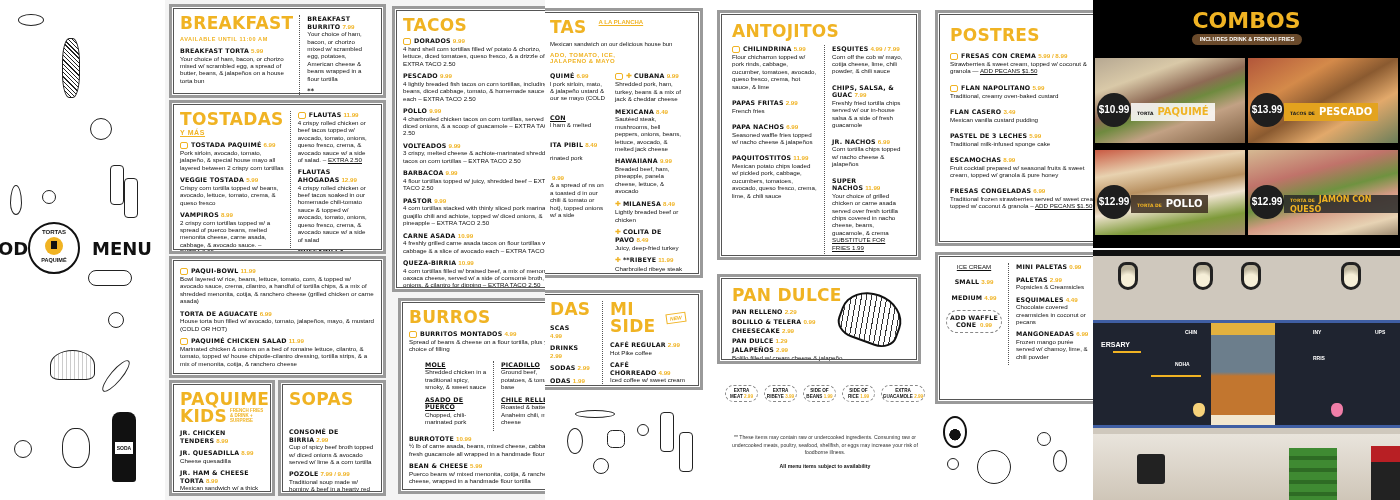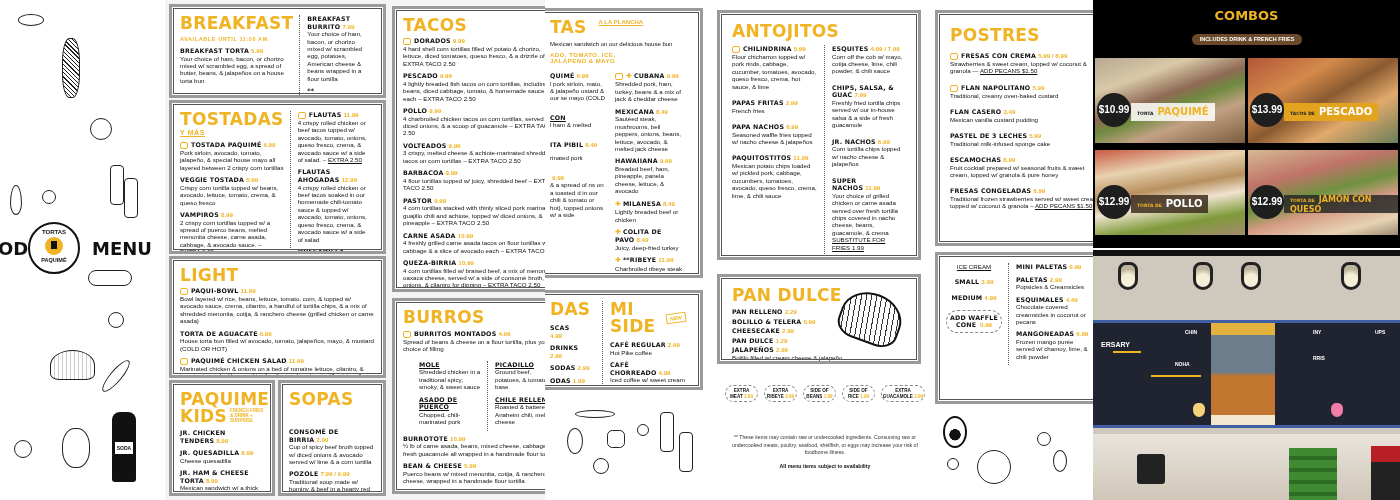--- a/index.html
+++ b/index.html
@@ -17,21 +17,21 @@
 .u{text-decoration:underline}
 .cols{display:flex;gap:0}
 .col{flex:1;padding-right:6px}
 .col+.col{border-left:1.5px dotted #555;padding-left:7px}
 .ico{display:inline-block;width:8px;height:7px;border:1px solid #f0b323;border-radius:2px;margin-right:3px;vertical-align:middle}
 .star{color:#f0b323;font-size:7px;margin-right:2px}
 
 .doodle{position:absolute;border:1.5px solid #222;border-radius:50%}
 
 .combos{position:absolute;left:1093px;top:0;width:307px;height:248px;background:#000}
-.ctitle{position:absolute;left:0;width:307px;top:8px;text-align:center;font-family:"DejaVu Sans",sans-serif;font-weight:900;font-size:13px;color:#f0b323}
+.ctitle{position:absolute;left:0;width:307px;top:8px;text-align:center;font-family:"DejaVu Sans",sans-serif;font-weight:900;font-size:22px;color:#f0b323}
 .cpill{position:absolute;left:99px;top:34px;width:110px;height:11px;background:#6a4a2b;border-radius:6px;color:#fff;font-size:5.5px;font-weight:700;text-align:center;line-height:11px}
 .ctile{position:absolute;width:150px;height:85px;overflow:hidden}
 .ctile .food{position:absolute;inset:0}
 .price{position:absolute;left:2px;bottom:16px;width:34px;height:34px;border-radius:50%;background:#1e1e1e;color:#fff;font-weight:700;font-size:10px;line-height:34px;text-align:center}
 .cname{position:absolute;left:36px;bottom:22px;height:18px;padding:0 6px;color:#f0b323;font-weight:900;font-size:10px;line-height:18px;font-family:"DejaVu Sans",sans-serif}
 .cname small{font-size:4.5px;color:#fff;margin-right:4px;font-weight:700}
 .store{position:absolute;left:1093px;top:250px;width:307px;height:250px;background:#cfc8bd;overflow:hidden}
 .board{position:absolute;left:0;top:70px;width:307px;height:108px;background:#1f2430;border-top:3px solid #3f5ea3;border-bottom:3px solid #3f5ea3}
 .lamp{position:absolute;top:12px;width:20px;height:28px;border:3px solid #222;border-radius:8px 8px 10px 10px;background:radial-gradient(circle at 50% 75%,#f6efd8 40%,#bdb59e 70%)}
 .extras{position:absolute;left:10px;top:385px;display:flex;gap:6px}
@@ -95,21 +95,20 @@
           <div class="it"><span class="n">VAMPIROS</span><span class="p">8.99</span><span class="d"><span>2 crispy corn tortillas topped w/ a spread of puerco beans, melted menonita cheese, carne asada, cabbage, &amp; avocado sauce. –</span> <span class="u">EXTRA 3.99</span></span></div>
         </div>
         <div class="col">
           <div class="it"><span class="ico"></span><span class="n">FLAUTAS</span><span class="p">11.99</span><span class="d"><span>4 crispy rolled chicken or beef tacos topped w/ avocado, tomato, onions, queso fresco, crema, &amp; avocado sauce w/ a side of salad. –</span> <span class="u">EXTRA 2.50</span></span></div>
           <div class="it"><span class="n">FLAUTAS AHOGADAS</span><span class="p">12.99</span><span class="d">4 crispy rolled chicken or beef tacos soaked in our homemade chili-tomato sauce &amp; topped w/ avocado, tomato, onions, queso fresco, crema, &amp; avocado sauce w/ a side of salad</span></div>
           <div class="it"><span class="n">QUESADILLA PAQUIMÉ</span></div>
         </div>
       </div>
     </div>
     <div class="box" style="left:4px;top:256px;width:217px;height:122px">
-      <div class="h1" style="margin-bottom:3px">LIGHT</div>
       <div class="it"><span class="ico"></span><span class="n">PAQUI-BOWL</span><span class="p">11.99</span><span class="d">Bowl layered w/ rice, beans, lettuce, tomato, corn, &amp; topped w/ avocado sauce, crema, cilantro, a handful of tortilla chips, &amp; a mix of shredded menonita, cotija, &amp; ranchero cheese (grilled chicken or carne asada)</span></div>
       <div class="it"><span class="n">TORTA DE AGUACATE</span><span class="p">6.99</span><span class="d">House torta bun filled w/ avocado, tomato, jalapeños, mayo, &amp; mustard (COLD OR HOT)</span></div>
       <div class="it"><span class="ico"></span><span class="n">PAQUIMÉ CHICKEN SALAD</span><span class="p">11.99</span><span class="d">Marinated chicken &amp; onions on a bed of romaine lettuce, cilantro, &amp; tomato, topped w/ house chipotle-cilantro dressing, tortilla strips, &amp; a mix of menonita, cotija, &amp; ranchero cheese</span></div>
     </div>
     <div class="box" style="left:4px;top:380px;width:106px;height:116px">
       <div class="h1">PAQUIME</div>
       <div style="display:flex;align-items:center;gap:3px;margin-bottom:4px">
         <span class="h1">KIDS</span>
         <span style="font-size:4.5px;color:#f0b323;font-weight:700;line-height:1.1;width:50px">FRENCH FRIES &amp; DRINK + SURPRISE</span>
       </div>
@@ -131,21 +130,21 @@
       <div class="it"><span class="ico"></span><span class="n">DORADOS</span><span class="p">9.99</span><span class="d">4 hard shell corn tortillas filled w/ potato &amp; chorizo, lettuce, diced tomatoes, queso fresco, &amp; a drizzle of EXTRA TACO 2.50</span></div>
       <div class="it"><span class="n">PESCADO</span><span class="p">9.99</span><span class="d">4 lightly breaded fish tacos on corn tortillas, including of beans, diced cabbage, tomato, &amp; homemade sauce in each – EXTRA TACO 2.50</span></div>
       <div class="it"><span class="n">POLLO</span><span class="p">9.99</span><span class="d">4 charbroiled chicken tacos on corn tortillas, served w/ diced onions, &amp; a scoop of guacamole – EXTRA TACO 2.50</span></div>
       <div class="it"><span class="n">VOLTEADOS</span><span class="p">9.99</span><span class="d">3 crispy, melted cheese &amp; achiote-marinated shredded tacos on corn tortillas – EXTRA TACO 2.50</span></div>
       <div class="it"><span class="n">BARBACOA</span><span class="p">9.99</span><span class="d">4 flour tortillas topped w/ juicy, shredded beef – EXTRA TACO 2.50</span></div>
       <div class="it"><span class="n">PASTOR</span><span class="p">9.99</span><span class="d">4 corn tortillas stacked with thinly sliced pork marinated in guajillo chili and achiote, topped w/ diced onions, &amp; pineapple – EXTRA TACO 2.50</span></div>
       <div class="it"><span class="n">CARNE ASADA</span><span class="p">10.99</span><span class="d">4 freshly grilled carne asada tacos on flour tortillas w/ cabbage &amp; a slice of avocado each – EXTRA TACO 2.50</span></div>
       <div class="it"><span class="n">QUEZA-BIRRIA</span><span class="p">10.99</span><span class="d">4 corn tortillas filled w/ braised beef, a mix of menonita &amp; oaxaca cheese, served w/ a side of consomé broth, onions, &amp; cilantro for dipping – EXTRA TACO 2.50</span></div>
 
     </div>
-    <div class="box" style="left:2px;top:298px;width:180px;height:196px">
+    <div class="box" style="left:8px;top:298px;width:180px;height:196px">
       <div class="h1" style="margin-bottom:4px">BURROS</div>
       <div class="it"><span class="ico"></span><span class="n">BURRITOS MONTADOS</span><span class="p">4.99</span><span class="d">Spread of beans &amp; cheese on a flour tortilla, plus your choice of filling</span></div>
       <div class="cols" style="margin:8px 0 4px 16px">
         <div class="col" style="flex:0 0 68px">
           <div class="it"><span class="n u">MOLE</span><span class="d">Shredded chicken in a traditional spicy, smoky, &amp; sweet sauce</span></div>
           <div class="it"><span class="n u">ASADO DE PUERCO</span><span class="d">Chopped, chili-marinated pork</span></div>
         </div>
         <div class="col">
           <div class="it"><span class="n u">PICADILLO</span><span class="d">Ground beef, potatoes, &amp; tomato base</span></div>
           <div class="it"><span class="n u">CHILE RELLENO</span><span class="d">Roasted &amp; battered Anaheim chili, melted cheese</span></div>

